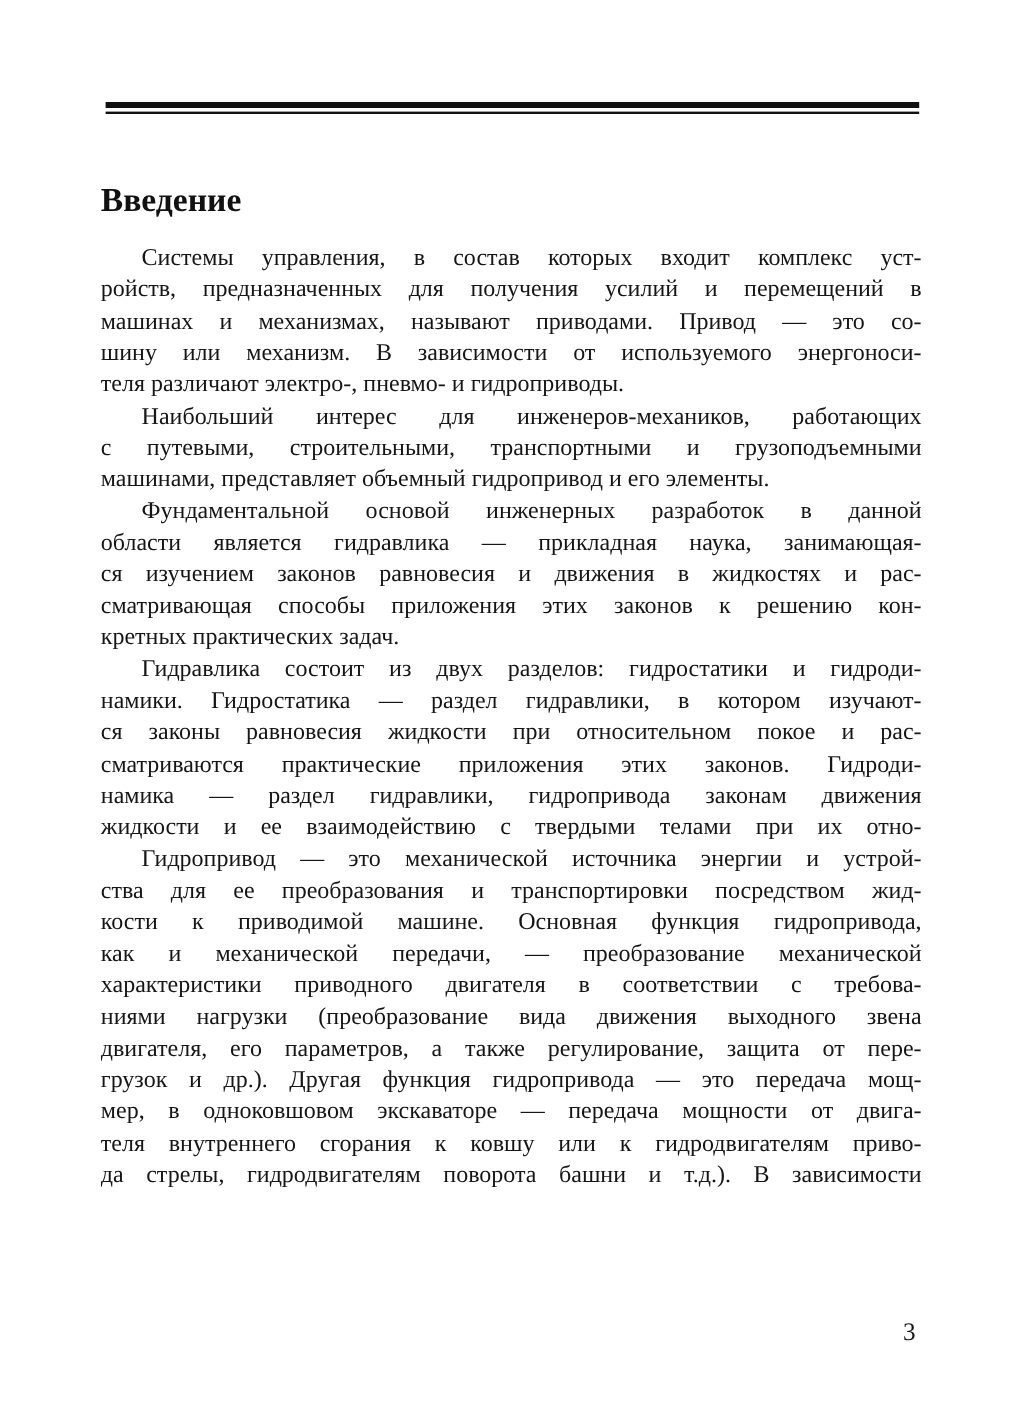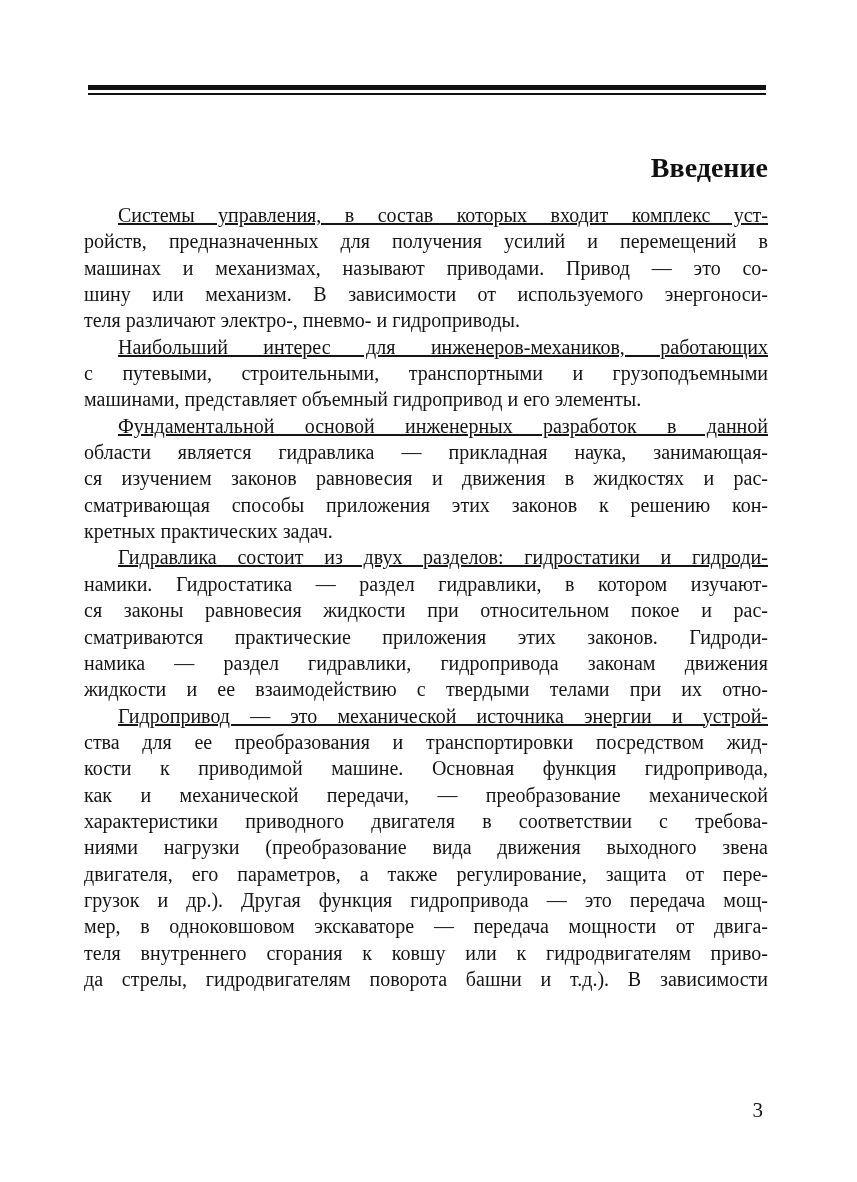--- a/index.html
+++ b/index.html
@@ -29,21 +29,21 @@
   .rule-thin {
     top: 93px;
     height: 2px;
   }
   .title {
     position: absolute;
     top: 150px;
     left: 84px;
     width: 684px;
     margin: 0;
-    text-align: right;
+    text-align: left;
     font-size: 28px;
     line-height: 36px;
     font-weight: bold;
     color: #111111;
   }
   .text-block {
     position: absolute;
     top: 202px;
     left: 84px;
     width: 684px;
@@ -55,21 +55,20 @@
     height: 26.35px;
     line-height: 26.35px;
     font-size: 20px;
     text-align: justify;
     text-align-last: justify;
     white-space: normal;
     overflow: hidden;
   }
   .line.first {
     text-indent: 34px;
-    text-decoration: underline;
   }
   .line.last {
     text-align-last: left;
   }
   .page-number {
     position: absolute;
     top: 1096px;
     left: 84px;
     width: 679px;
     text-align: right;

